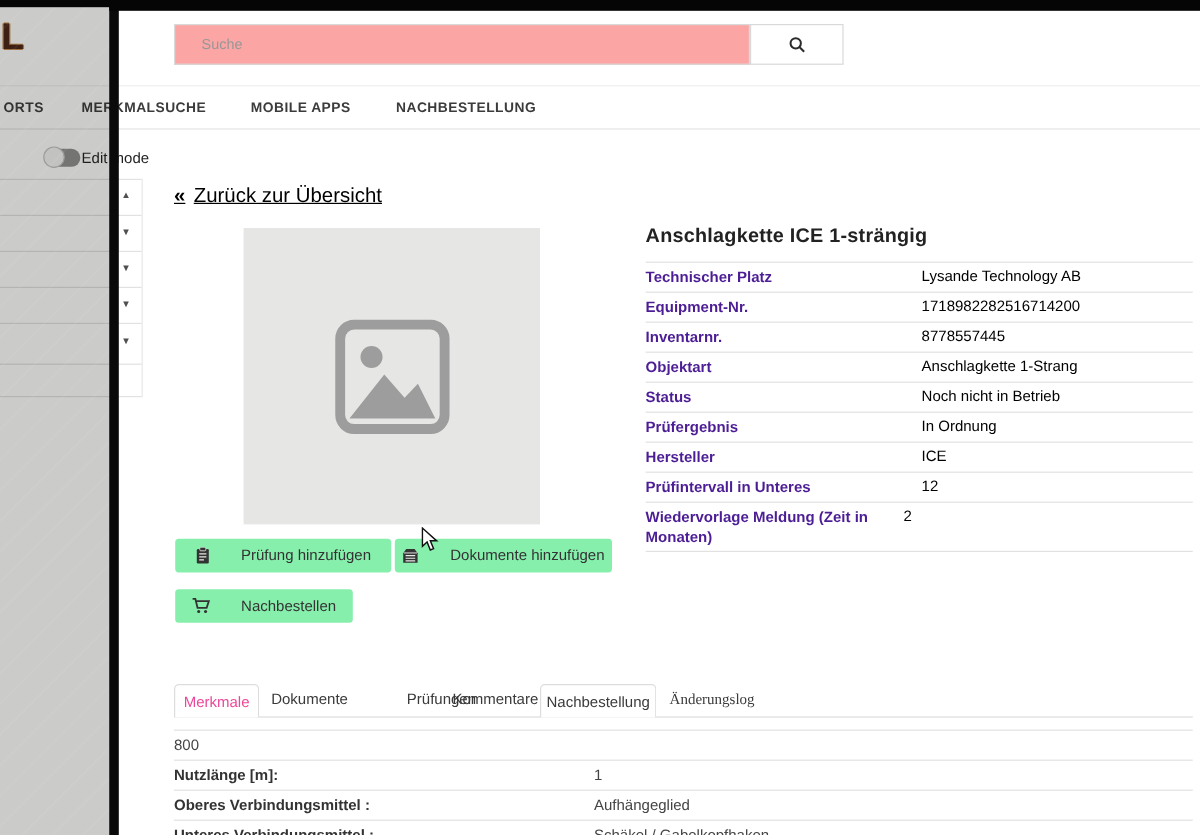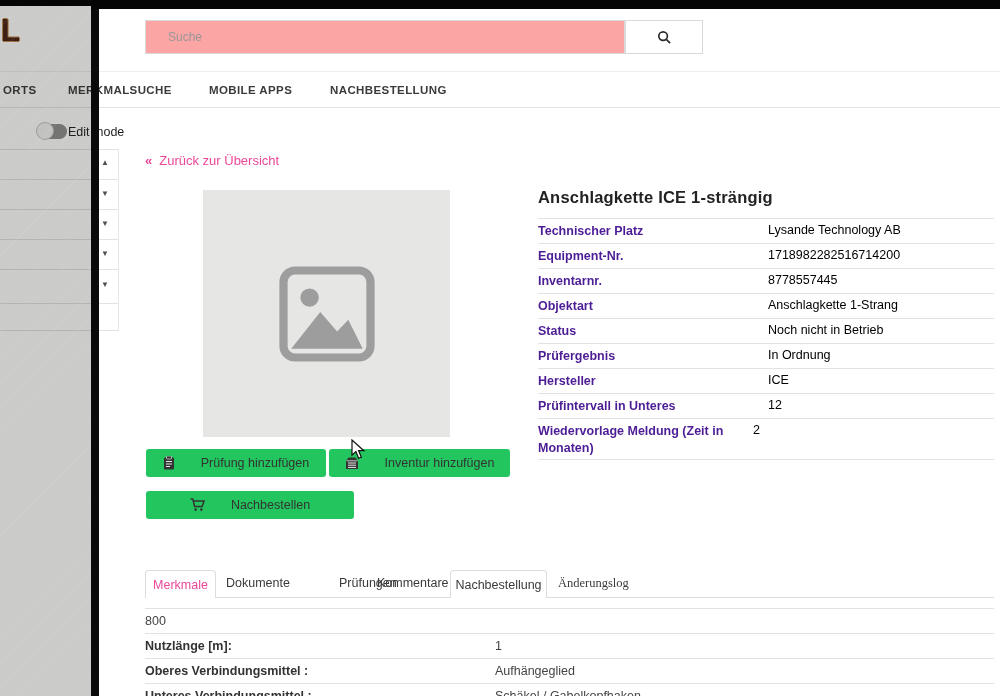--- a/index.html
+++ b/index.html
@@ -42,34 +42,34 @@
                  border:1px solid #c2c2c2; border-radius:50%; position:absolute; }
   .edit-label { left:68px; top:125px; font-size:12.5px; color:#1f1f1f; }
 
   
   .acc-panel { left:0; top:149px; width:119px; height:182px; border-right:1px solid #e8e8e8; }
   .acc-row { border-top:1px solid #e2e2e2; }
   .acc-row:last-child { border-bottom:1px solid #e2e2e2; }
   .acc-arrow { position:absolute; left:101px; font-size:8px; color:#4f4f4f; cursor:pointer; }
 
   
-  .back-link { left:145px; top:153px; font-size:13px; color:#ec4899; cursor:pointer; }
+  .back-link { left:145px; top:153px; font-size:17px; color:#000000; cursor:pointer;text-decoration:underline; }
   .back-link .chev { font-weight:bold; margin-right:7px; }
 
   
   .img-ph { left:203px; top:190px; width:247px; height:247px; background:#e6e6e5;
             display:flex; align-items:center; justify-content:center; }
 
   
-  .act-btn { height:28px; background:#22c55e; border:none; border-radius:3px; font-size:12.5px;
+  .act-btn { height:28px; background:#86efac; border:none; border-radius:3px; font-size:12.5px;
              color:#333; display:flex; align-items:center; justify-content:center; gap:26px;
              cursor:pointer; font-family:"Liberation Sans", sans-serif; }
   .btn-pruefung { left:146px; top:449px; width:180px; }
   .btn-inventur { left:329px; top:449px; width:181px; }
-  .btn-nachbestellen { left:146px; top:491px; width:208px; }
+  .btn-nachbestellen { left:146px; top:491px; width:148px; }
 
   
   .detail-title { left:538px; top:188px; font-size:16.5px; font-weight:bold; color:#222;
                   letter-spacing:0.2px; }
   .prop-table { left:538px; top:218px; width:456px; }
   .prop-row { display:flex; border-top:1px solid #e2e2e2; min-height:25px; padding-top:4px; }
   .prop-row:last-child { border-bottom:1px solid #e2e2e2; min-height:42px; }
   .prop-label { width:230px; font-size:12.5px; font-weight:bold; color:#4c1d95; line-height:1.35;
                 padding-right:14px; }
   .prop-value { flex:1; font-size:12.5px; color:#000000; }
@@ -163,21 +163,21 @@
   <button class="abs act-btn btn-inventur">
     <span>
       <svg class="icon-svg" width="14" height="13" viewBox="0 0 14 13">
         <path d="M3.5 0.5 L10.5 0.5 L13 4 L13 12 L1 12 L1 4 Z" fill="#333"></path>
         <line x1="3" y1="6" x2="11" y2="6" stroke="#e9e9e9" stroke-width="1"></line>
         <line x1="3" y1="8.2" x2="11" y2="8.2" stroke="#e9e9e9" stroke-width="1"></line>
         <line x1="3" y1="10.4" x2="11" y2="10.4" stroke="#e9e9e9" stroke-width="1"></line>
         <line x1="1.5" y1="3.8" x2="12.5" y2="3.8" stroke="#e9e9e9" stroke-width="0.8"></line>
       </svg>
     </span>
-    <span>Inventur hinzufügen</span>
+    <span>Dokumente hinzufügen</span>
   </button>
 
   <button class="abs act-btn btn-nachbestellen">
     <span>
       <svg class="icon-svg" width="15" height="14" viewBox="0 0 15 14">
         <path d="M0.5 1 L2.8 1 L4.6 8.5 L12.2 8.5 L14 3 L3.4 3" fill="none" stroke="#333" stroke-width="1.5"></path>
         <circle cx="5.6" cy="11.6" r="1.3" fill="#333"></circle>
         <circle cx="11.3" cy="11.6" r="1.3" fill="#333"></circle>
       </svg>
     </span>

